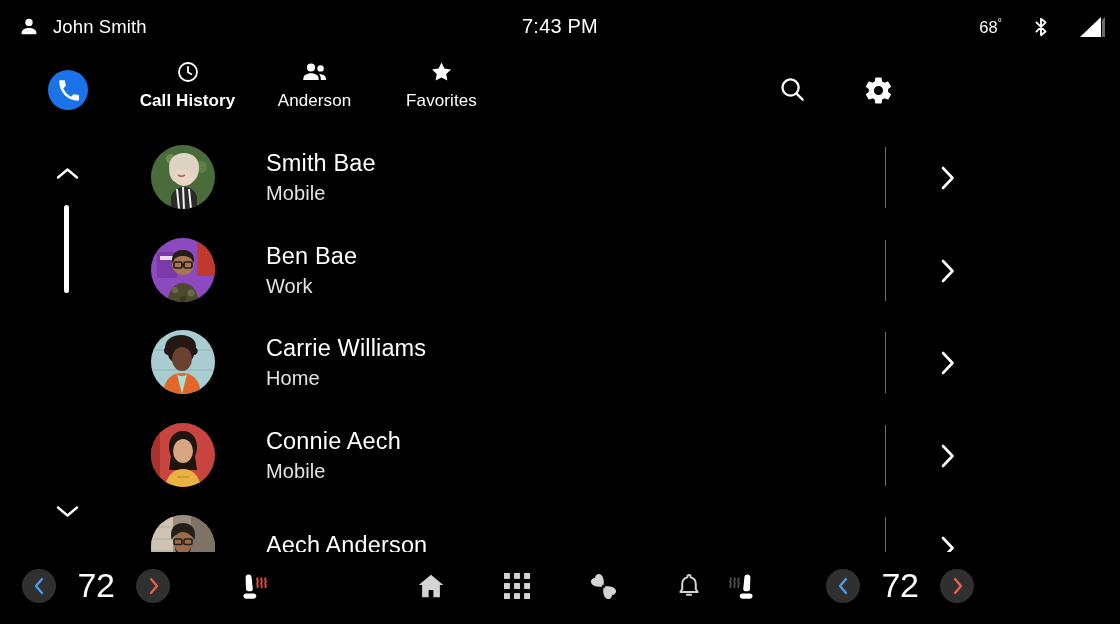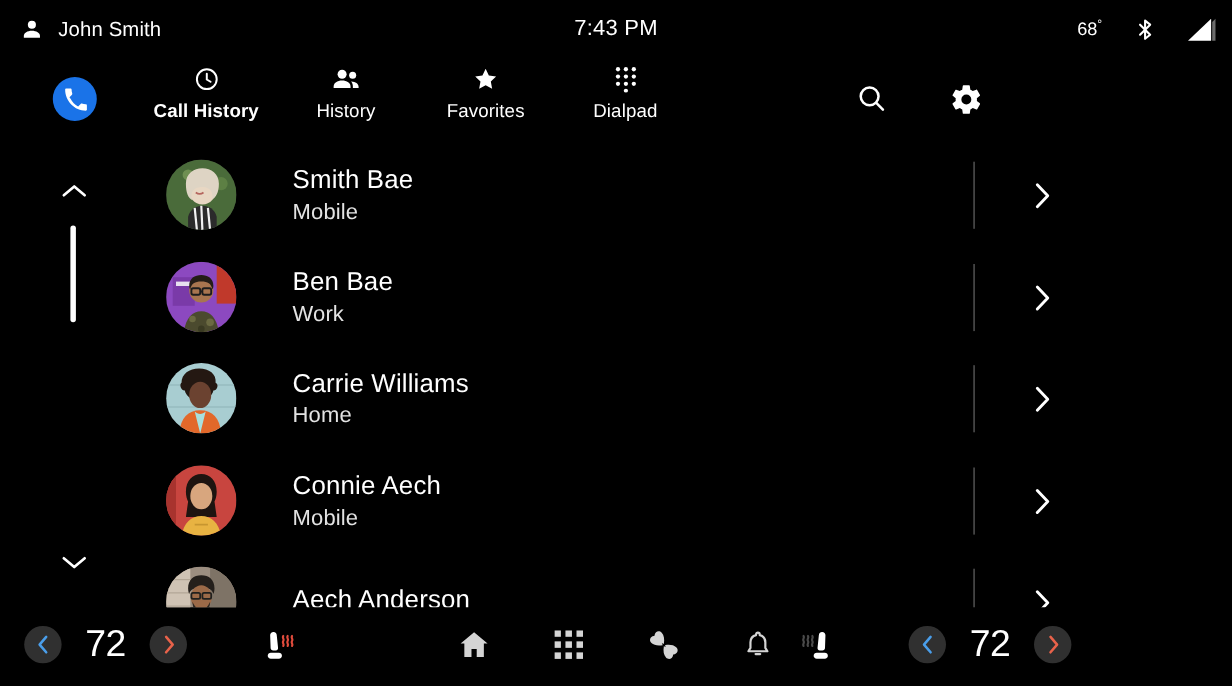--- a/index.html
+++ b/index.html
@@ -166,49 +166,32 @@
 
     <div class="tab">
       <span class="t-ico">
         <svg width="26" height="24" viewBox="0 0 26 24" fill="#fff">
           <circle cx="9" cy="7.5" r="4.1"></circle>
           <circle cx="18.6" cy="8.4" r="3.2"></circle>
           <path d="M1.3 18.8c0-3.4 3.4-5.6 7.7-5.6s7.7 2.2 7.7 5.6v1.3H1.3z"></path>
           <path d="M17.6 14c3.4.2 6.4 2 6.4 4.8v1.3h-5.2v-1.3c0-1.9-.6-3.5-1.6-4.6z"></path>
         </svg>
       </span>
-      <span class="t-lbl">History</span>
+      <span class="t-lbl">Anderson</span>
     </div>
 
     <div class="tab">
       <span class="t-ico">
         <svg width="25" height="24" viewBox="0 0 24 24" fill="#fff">
           <path d="M12 2.6l2.9 6 6.6.9-4.8 4.6 1.2 6.5L12 17.5 6.1 20.6l1.2-6.5-4.8-4.6 6.6-.9z"></path>
         </svg>
       </span>
       <span class="t-lbl">Favorites</span>
     </div>
 
-    <div class="tab">
-      <span class="t-ico">
-        <svg width="22" height="24" viewBox="0 0 22 26" fill="#fff">
-          <circle cx="3.2" cy="3.2" r="2.1"></circle>
-            <circle cx="11" cy="3.2" r="2.1"></circle>
-            <circle cx="18.8" cy="3.2" r="2.1"></circle>
-          <circle cx="3.2" cy="10.4" r="2.1"></circle>
-            <circle cx="11" cy="10.4" r="2.1"></circle>
-            <circle cx="18.8" cy="10.4" r="2.1"></circle>
-          <circle cx="3.2" cy="17.6" r="2.1"></circle>
-            <circle cx="11" cy="17.6" r="2.1"></circle>
-            <circle cx="18.8" cy="17.6" r="2.1"></circle>
-          <circle cx="11" cy="24.4" r="2.1"></circle>
-        </svg>
-      </span>
-      <span class="t-lbl">Dialpad</span>
-    </div>
   </div>
 
   <div class="tool-icons">
     <svg width="29" height="29" viewBox="0 0 24 24" fill="none" stroke="#fff" stroke-width="1.9" stroke-linecap="round">
       <circle cx="10.4" cy="10.4" r="6.7"></circle>
       <path d="M15.4 15.4l5 5"></path>
     </svg>
     <svg width="31" height="31" viewBox="0 0 24 24" fill="#fff">
       <path d="M19.4 13c.04-.32.06-.66.06-1s-.02-.68-.07-1l2.1-1.65c.19-.15.24-.42.12-.64l-2-3.46c-.12-.22-.39-.3-.61-.22l-2.49 1c-.52-.4-1.08-.73-1.69-.98l-.38-2.65A.488.488 0 0 0 13.96 2h-4c-.24 0-.45.17-.49.42l-.38 2.65c-.61.25-1.17.59-1.69.98l-2.49-1c-.23-.09-.49 0-.61.22l-2 3.46c-.13.22-.07.49.12.64L4.54 11c-.05.32-.09.67-.09 1s.02.68.07 1l-2.1 1.65c-.19.15-.24.42-.12.64l2 3.46c.12.22.39.3.61.22l2.49-1c.52.4 1.08.73 1.69.98l.38 2.65c.03.25.24.42.49.42h4c.24 0 .45-.17.49-.42l.38-2.65c.61-.25 1.17-.59 1.69-.98l2.49 1c.23.09.49 0 .61-.22l2-3.46c.12-.22.07-.49-.12-.64L19.4 13zm-7.44 2.5A3.5 3.5 0 1 1 12 8.5a3.5 3.5 0 0 1 0 7z"></path>
     </svg>

